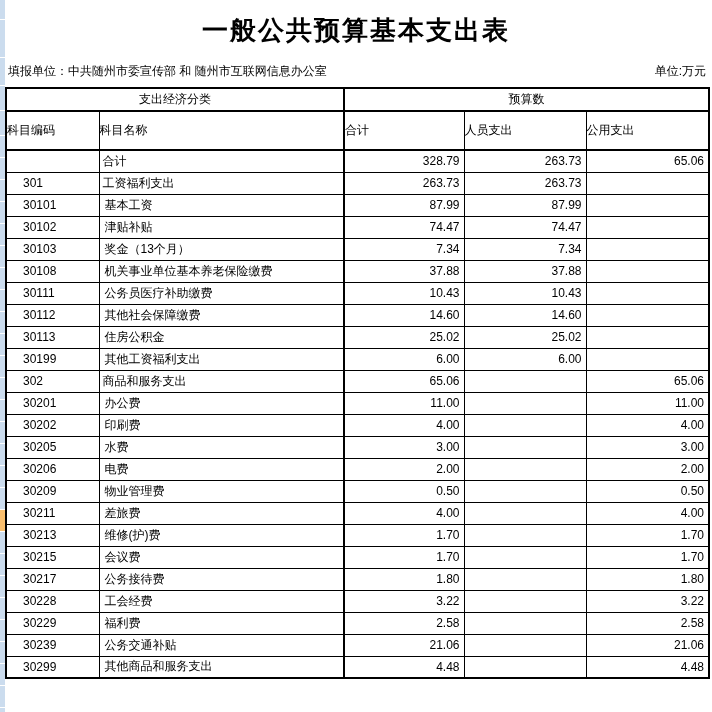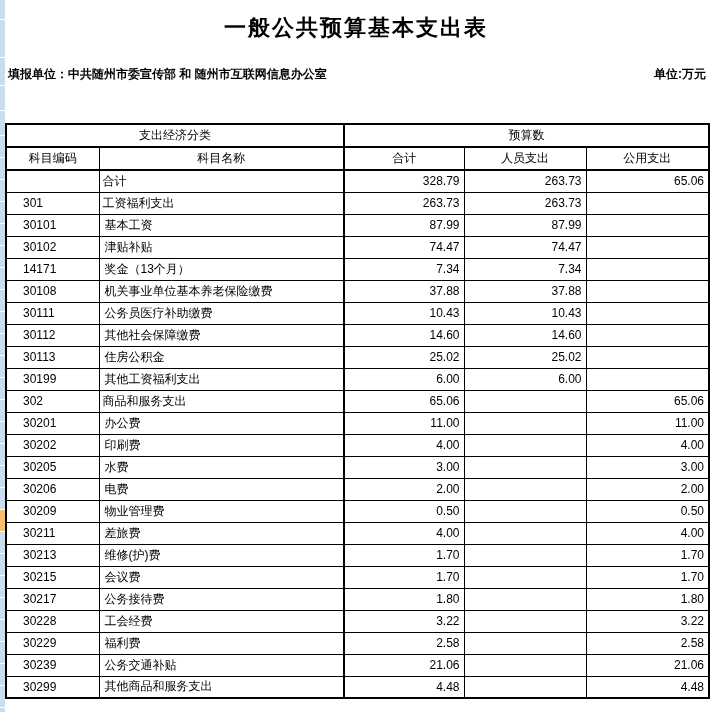--- a/index.html
+++ b/index.html
@@ -5,33 +5,33 @@
   * { margin:0; padding:0; box-sizing:border-box; }
   html,body { width:712px; height:712px; background:#ffffff; overflow:hidden; }
   body { position:relative; font-family:"Liberation Sans", sans-serif; color:#000; }
 
   
   .gutter { position:absolute; left:0; top:0; width:5px; height:712px; }
   .gutter .sep { position:absolute; left:0; width:5px; height:1px; background:#ffffff; }
   .gutter .marker { position:absolute; left:0; width:5px; }
 
   .title { position:absolute; top:13px; left:0; width:712px; text-align:center;
-           font-size:22px; font-weight:bold; letter-spacing:2px; }
+           font-size:26px; font-weight:bold; letter-spacing:2px; }
 
   .infobar { position:absolute; top:63px; left:8px; width:698px; height:20px;
-             display:flex; justify-content:space-between; align-items:flex-end;
-             font-size:12px; font-weight:bold; }
+             display:flex; justify-content:space-between; align-items:flex-start;
+             font-size:12px; font-weight:normal; }
 
   table.budget { position:absolute; left:5px; top:87px; width:703px;
-                 border-collapse:collapse; table-layout:fixed; font-size:12px;margin-top:36px; }
+                 border-collapse:collapse; table-layout:fixed; font-size:12px; }
   table.budget { border:2px solid #000; }
   .budget th, .budget td { border:1px solid #000; font-weight:normal;
                            overflow:hidden; white-space:nowrap; vertical-align:middle; }
   .budget thead tr.gh th { height:23px; border-bottom:2px solid #000; text-align:center; }
-  .budget thead tr.ch th { height:23px; border-bottom:2px solid #000; text-align:center; }
+  .budget thead tr.ch th { height:39px; border-bottom:2px solid #000; text-align:left; }
   .budget tbody tr { height:22px; }
   .sect-r { border-right:2px solid #000 !important; }
   .c-code { text-align:left; padding-left:16px; }
   .c-name { text-align:left; padding-left:3px; }
   .c-name.indent { padding-left:5px; }
   .c-num  { text-align:right; padding-right:4px; }
 </style>
 </head>
 <body>
 
@@ -121,21 +121,21 @@
     <td class="c-num"></td>
   </tr>
       <tr>
     <td class="c-code">30102</td>
     <td class="c-name sect-r indent">津贴补贴</td>
     <td class="c-num">74.47</td>
     <td class="c-num">74.47</td>
     <td class="c-num"></td>
   </tr>
       <tr>
-    <td class="c-code">14171</td>
+    <td class="c-code">30103</td>
     <td class="c-name sect-r indent">奖金（13个月）</td>
     <td class="c-num">7.34</td>
     <td class="c-num">7.34</td>
     <td class="c-num"></td>
   </tr>
       <tr>
     <td class="c-code">30108</td>
     <td class="c-name sect-r indent">机关事业单位基本养老保险缴费</td>
     <td class="c-num">37.88</td>
     <td class="c-num">37.88</td>

